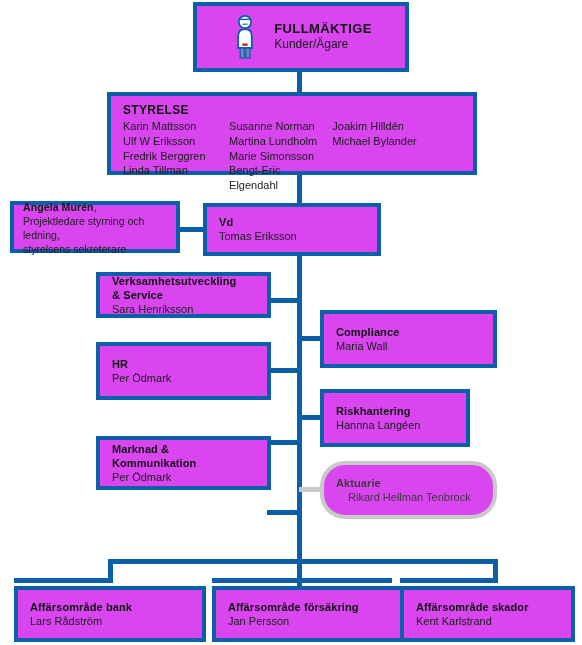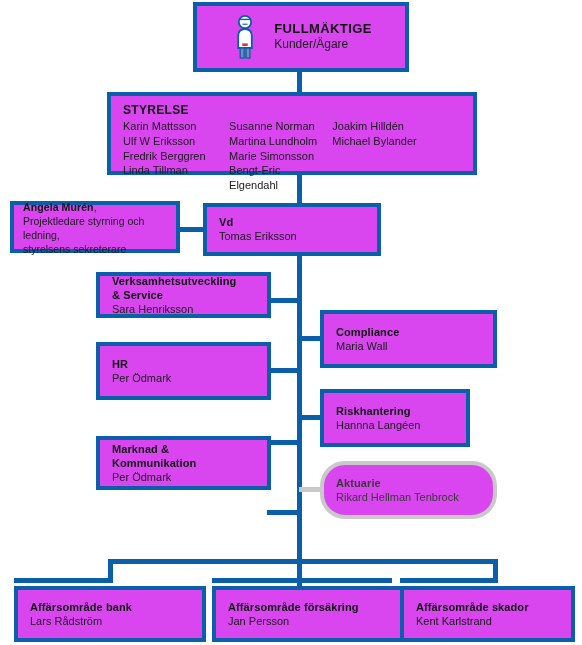--- a/index.html
+++ b/index.html
@@ -164,21 +164,21 @@
     width: 150px;
     height: 58px;
   }
   #box-aktuarie {
     left: 320px;
     top: 461px;
     width: 177px;
     height: 58px;
   }
   #box-aktuarie .b-title { color: #3a3a3a; }
-  #box-aktuarie .b-sub { color: #3a3a3a; }
+  #box-aktuarie .b-sub { color: #3a3a3a; margin-left: 12px; }
   
   .box-bottom {
     top: 586px;
     height: 56px;
   }
   #box-bank { left: 14px; width: 192px; }
   #box-forsakring { left: 212px; width: 196px; }
   #box-skador { left: 400px; width: 175px; }
 </style>
 </head>

